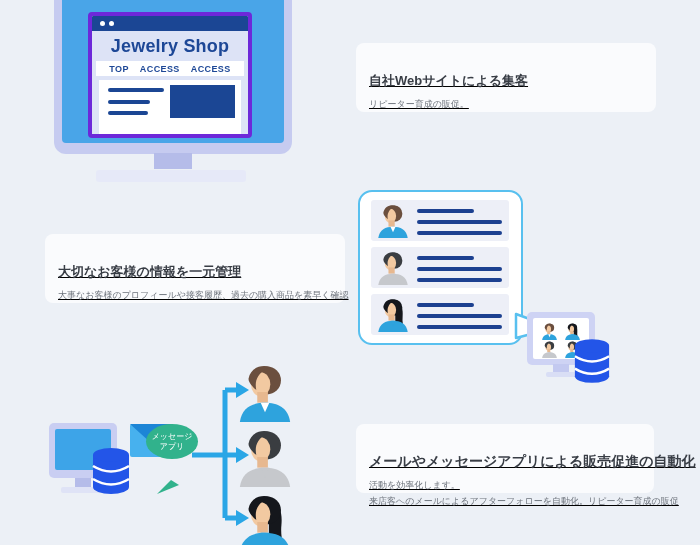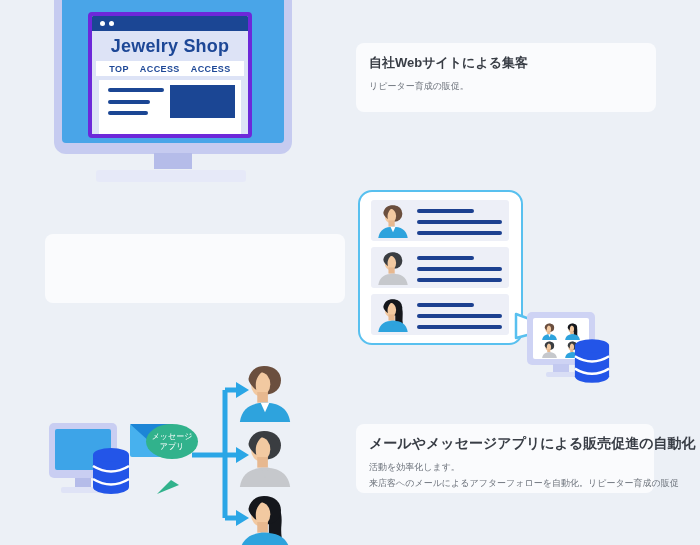--- a/index.html
+++ b/index.html
@@ -4,21 +4,21 @@
 <style>
   html,body{margin:0;padding:0;}
   .page{
     position:relative;width:700px;height:545px;overflow:hidden;
     background:#ecf0f6;
     font-family:"Liberation Sans","DejaVu Sans",sans-serif;
   }
   .abs{position:absolute;}
 
   
-  .card{position:absolute;background:#fafbfd;border-radius:8px;padding:11px 13px;box-sizing:border-box;}
+  .card{position:absolute;background:#fafbfd;border-radius:8px;padding:29px 13px;box-sizing:border-box;text-decoration:underline;}
   .card-title{font-size:13px;font-weight:bold;color:#383d45;white-space:nowrap;margin:0 0 7px 0;}
   .card-title.small{font-size:14px;}
   .card-desc{font-size:9px;color:#6d737c;line-height:1.75;}
   .card-desc span{display:block;white-space:nowrap;}
 
   
   .hero-frame{left:54px;top:-16px;width:238px;height:170px;background:#c6cbf0;border-radius:12px;}
   .hero-screen{left:62px;top:-10px;width:222px;height:153px;background:#49a5e8;border-radius:4px;}
   .browser{left:88px;top:12px;width:164px;height:126px;background:#dde3f6;border:4px solid #6d28d9;border-radius:4px;box-sizing:border-box;}
   .browser-bar{height:15px;background:#1b4694;border-radius:1px 1px 0 0;position:relative;}
@@ -121,21 +121,23 @@
   </div>
 
   <div class="card" style="left:356px;top:43px;width:300px;height:69px;">
     <div class="card-title">自社Webサイトによる集客</div>
     <div class="card-desc">
       <span>リピーター育成の販促。</span>
     </div>
   </div>
 
   <div class="card" style="left:45px;top:234px;width:300px;height:69px;">
+    <div class="card-title">大切なお客様の情報を一元管理</div>
     <div class="card-desc">
+      <span>大事なお客様のプロフィールや接客履歴、過去の購入商品を素早く確認</span>
     </div>
   </div>
 
   <div>
     <div class="abs cust-bubble">
       <div class="cust-row row1">
         <svg class="row-avatar man-brown-blue">
             <use href="#avatar-profile"></use>
           </svg>
         <div class="rline rline1"></div>

